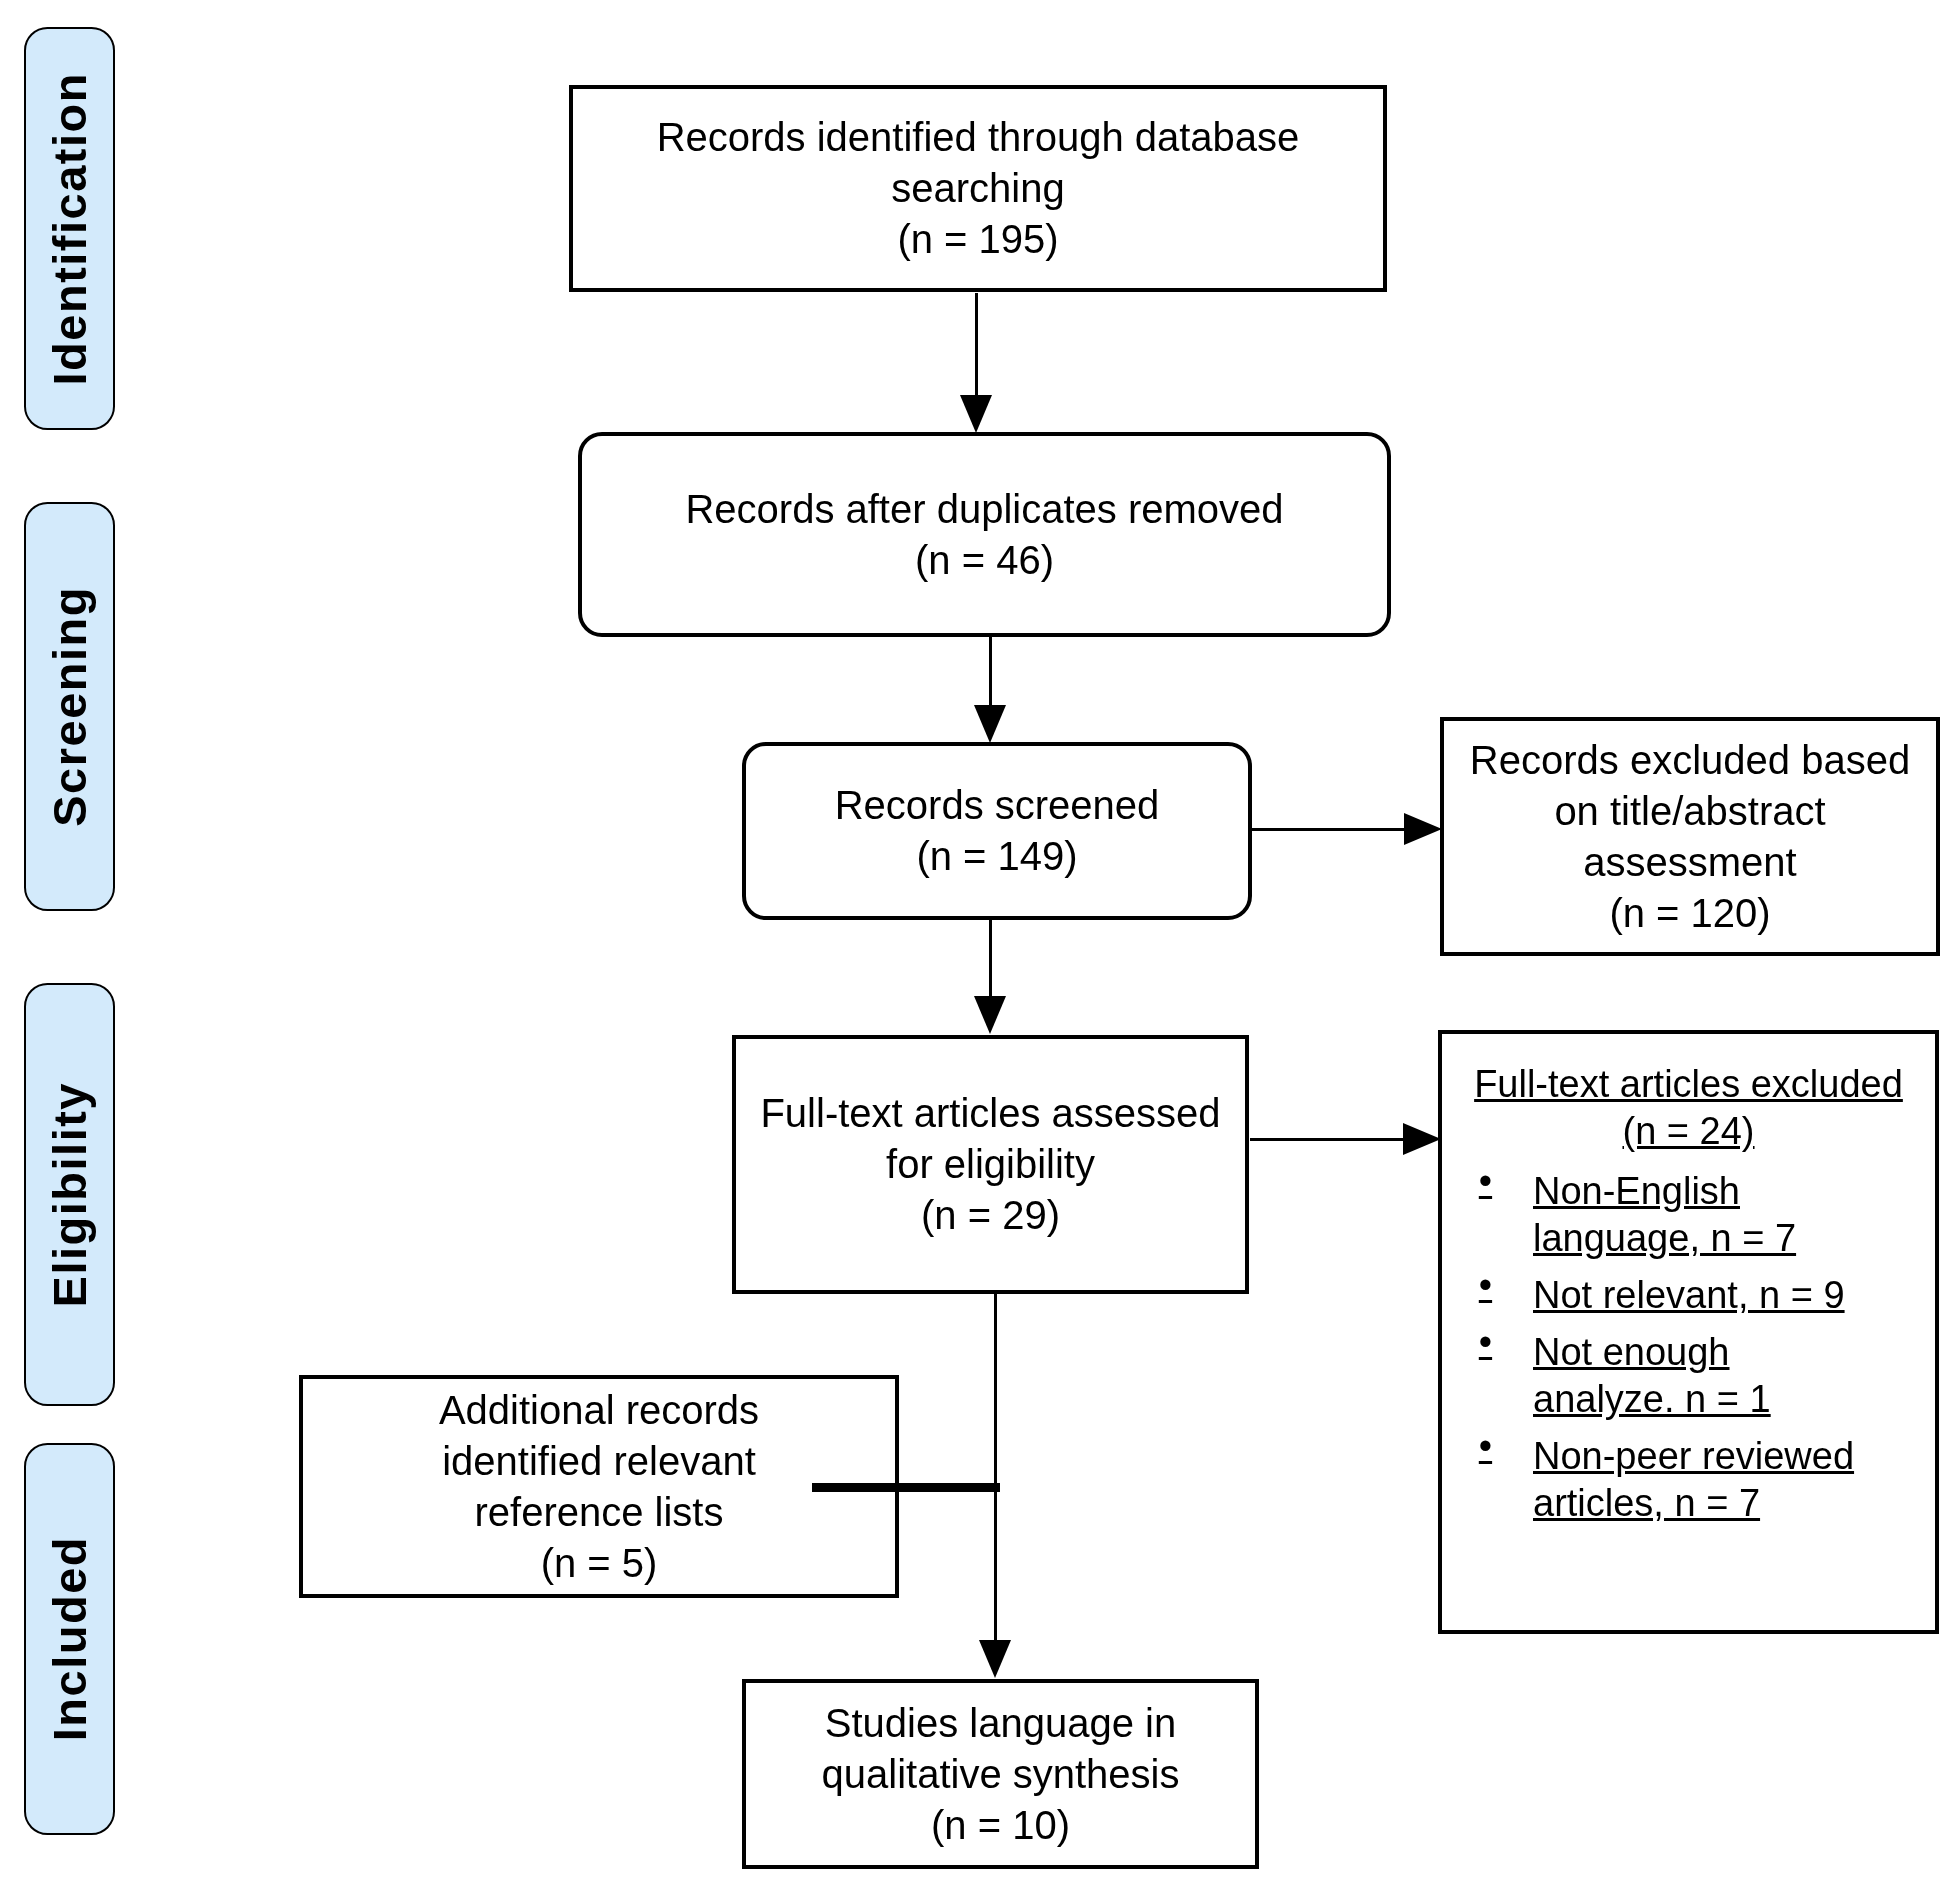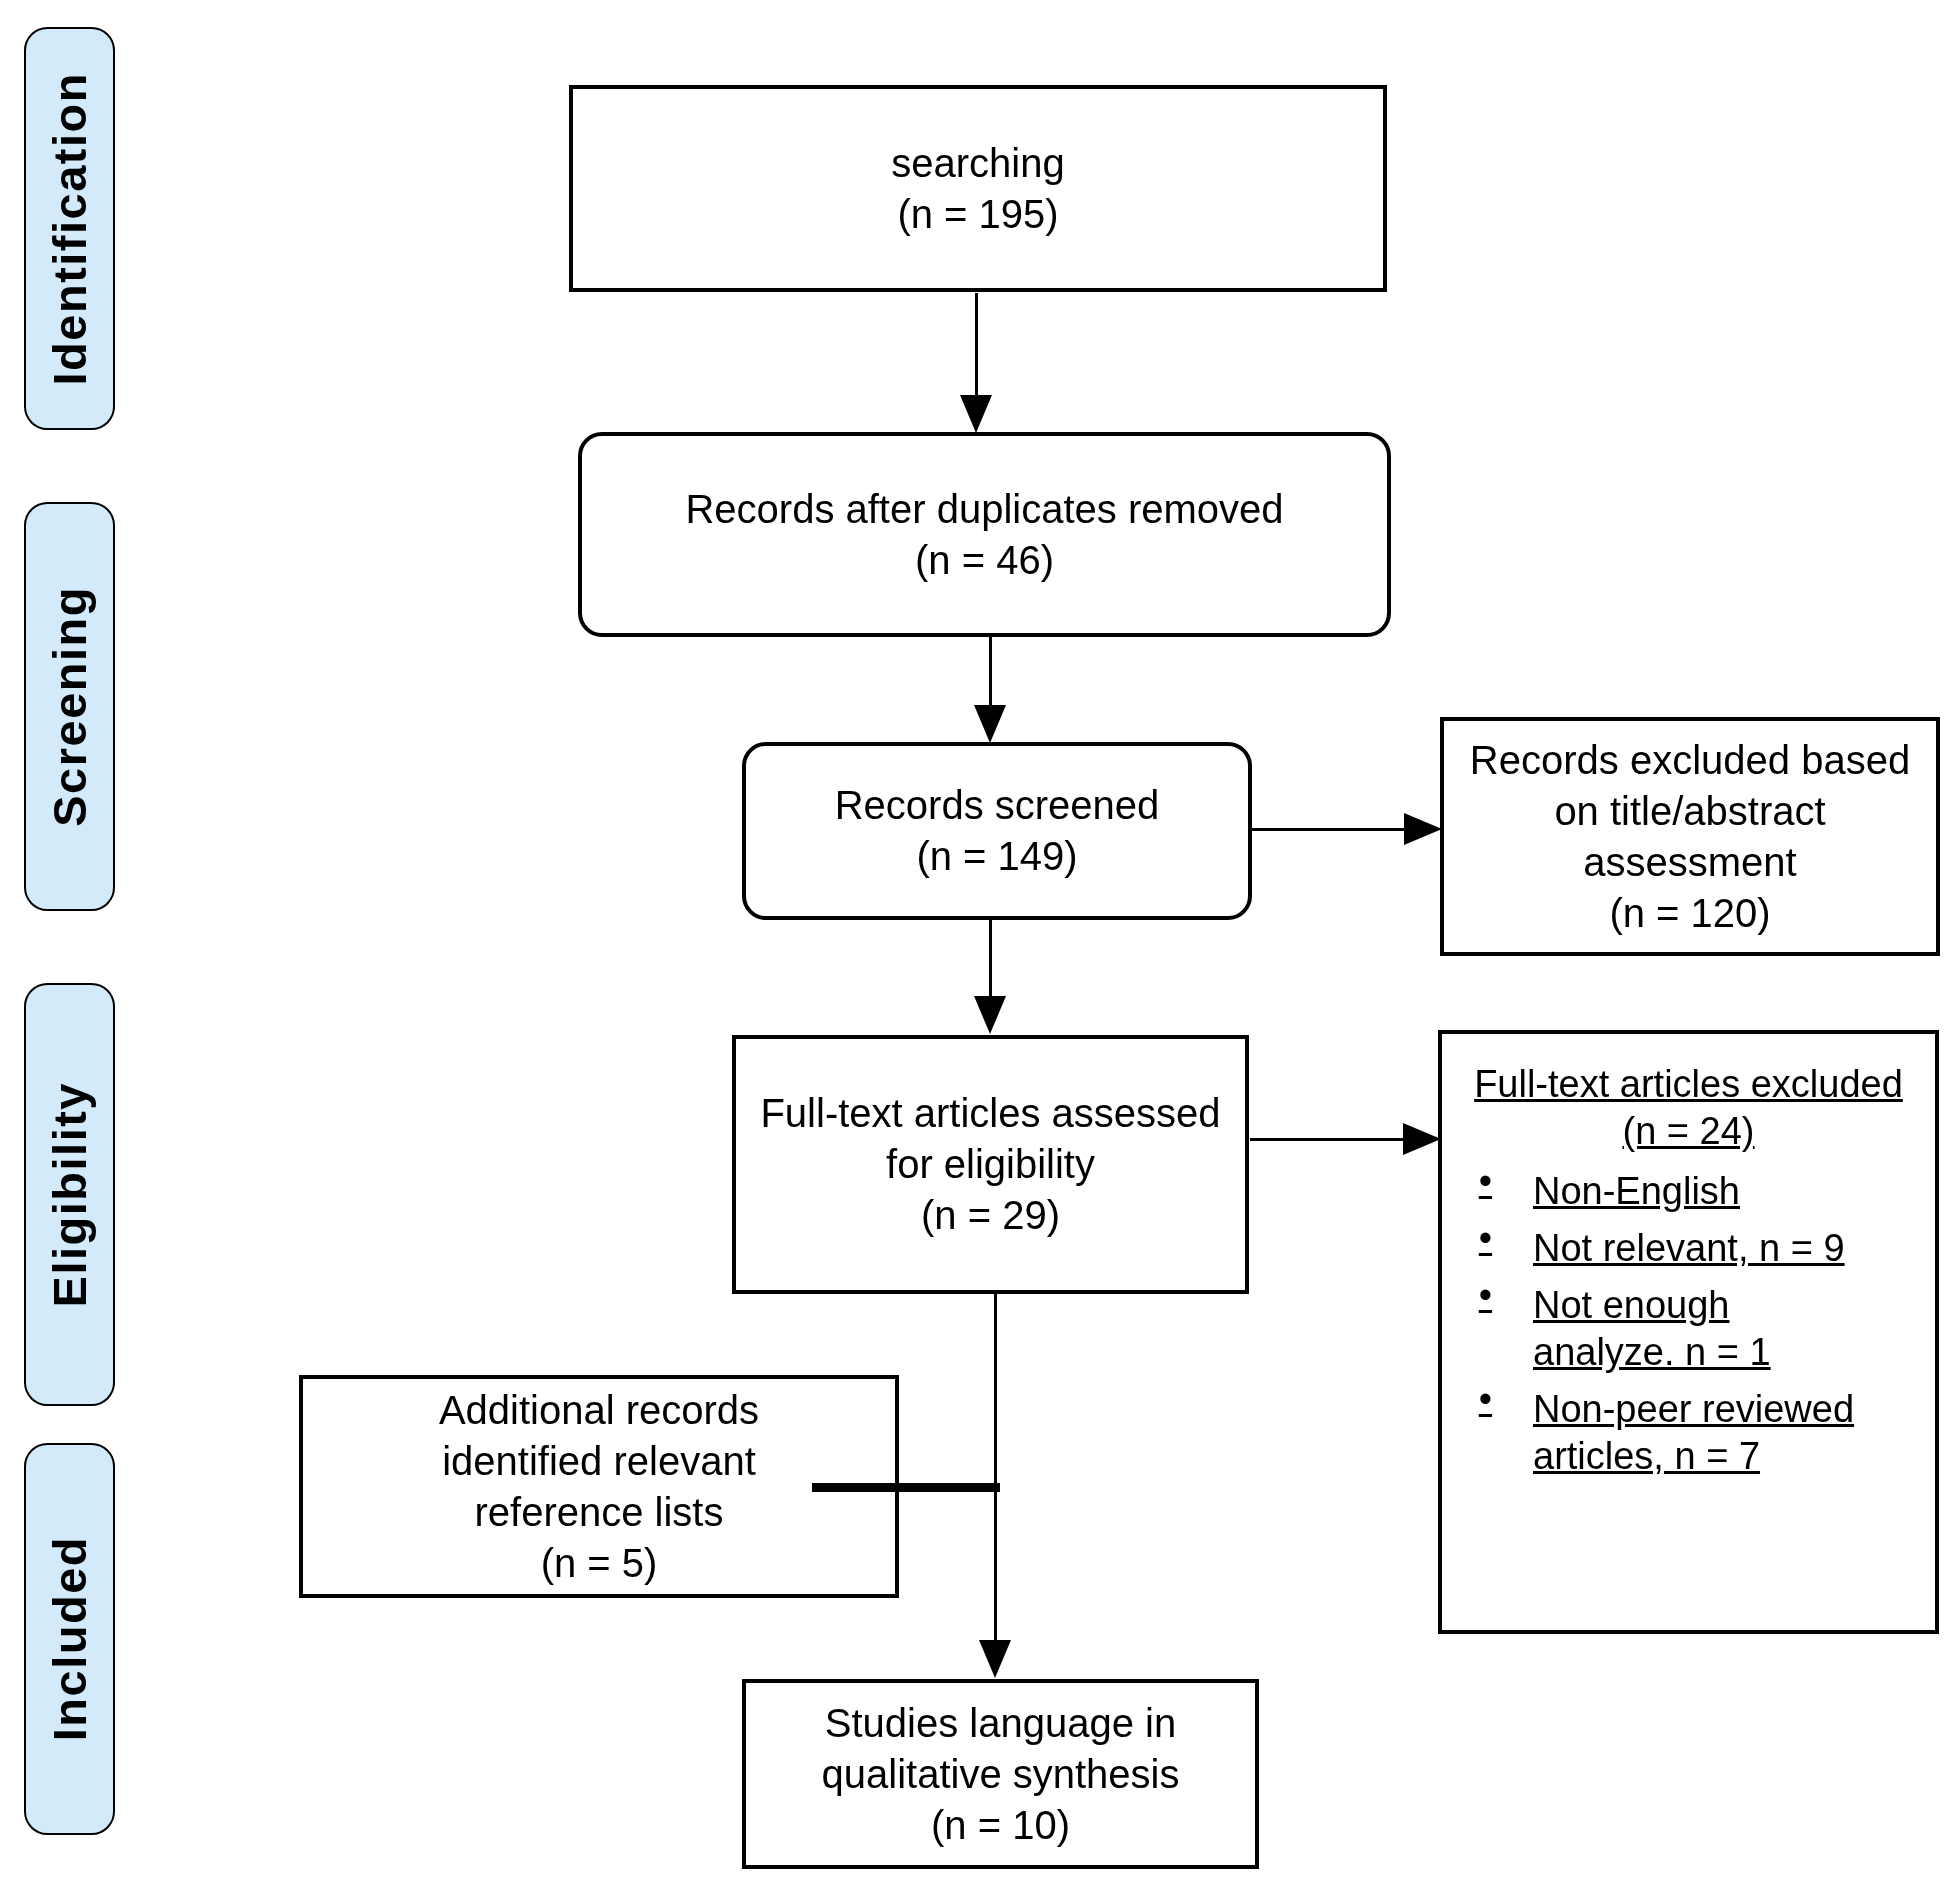--- a/index.html
+++ b/index.html
@@ -106,20 +106,21 @@
     <span class="stage-label">Screening</span>
   </div>
   <div class="stage" style="top:983px;height:423px;">
     <span class="stage-label">Eligibility</span>
   </div>
   <div class="stage" style="top:1443px;height:392px;">
     <span class="stage-label">Included</span>
   </div>
 
   <div class="fbox" style="left:569px;top:85px;width:818px;height:207px;">
+    <span class="ln">Records identified through database</span>
     <span class="ln">searching</span>
     <span class="ln">(n = 195)</span>
   </div>
 
   <div class="vline" style="left:975px;top:293px;height:105px;"></div>
   <div class="arrow-down" style="left:960px;top:395px;"></div>
 
   <div class="fbox" style="left:578px;top:432px;width:813px;height:205px;border-radius:24px;">
     <span class="ln">Records after duplicates removed</span>
     <span class="ln">(n = 46)</span>
@@ -156,20 +157,21 @@
   <div class="arrow-right" style="left:1403px;top:1123px;"></div>
 
   <div class="fbox top-anchored" style="left:1438px;top:1030px;width:501px;height:604px;">
     <span class="ln">Full-text articles excluded</span>
     <span class="ln">(n = 24)</span>
     <div class="bullets">
       <div class="bullet">
         <span class="dot">•</span>
         <span class="btext">
           <span class="ln">Non-English</span>
+          <span class="ln">language, n = 7</span>
         </span>
       </div>
       <div class="bullet">
         <span class="dot">•</span>
         <span class="btext">
           <span class="ln">Not relevant, n = 9</span>
         </span>
       </div>
       <div class="bullet">
         <span class="dot">•</span>

